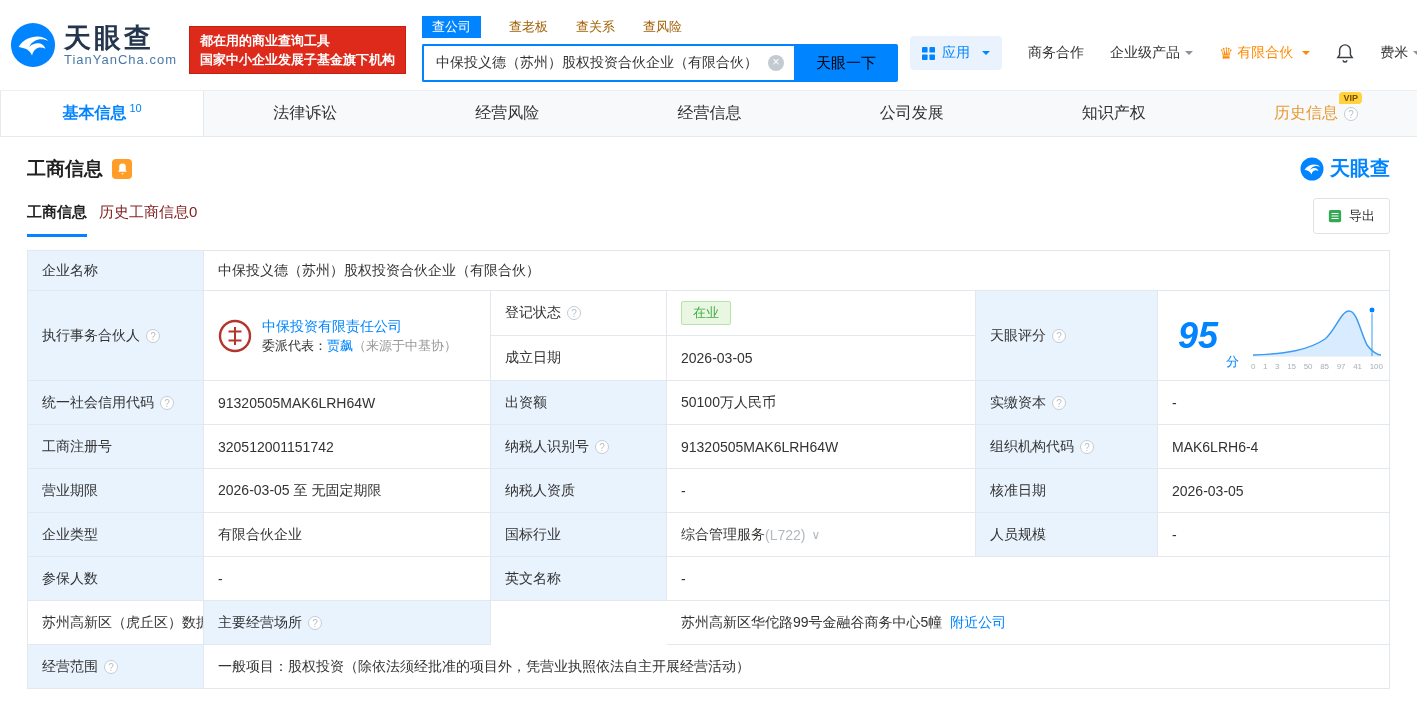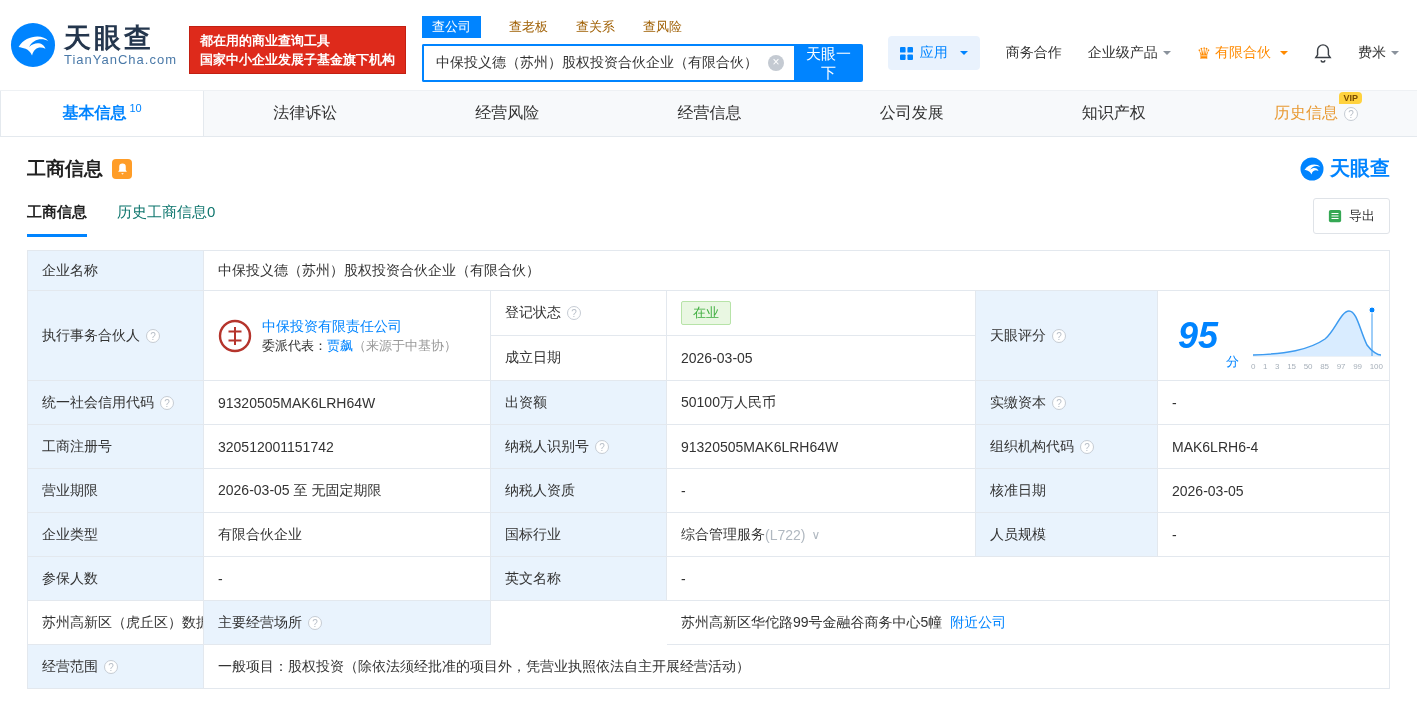--- a/index.html
+++ b/index.html
@@ -17,21 +17,21 @@
   .logo-sub { font-size: 13px; color: #4a79a8; letter-spacing: 1px; }
   .banner { margin-left: 12px; margin-top: 16px; background: #de2a1b; border: 1px solid #c21f12; color: #fff; font-size: 13px; font-weight: bold; line-height: 19px; padding: 4px 10px; white-space: nowrap; }
   .search-area { margin-left: 16px; margin-top: 6px; }
   .search-tabs { display: flex; align-items: center; gap: 28px; font-size: 13px; margin-bottom: 6px; }
   .search-tab { color: #a16207; cursor: pointer; padding: 2px 0; }
   .search-tab.active { background: #0084ff; color: #fff; padding: 2px 10px; }
   .search-row { display: flex; }
   .search-box { position: relative; width: 372px; }
   .search-input { width: 100%; height: 38px; border: 2px solid #0084ff; border-right: none; border-radius: 2px 0 0 2px; padding: 0 34px 0 12px; font-size: 14px; color: #333; outline: none; font-family: inherit; }
   .clear-btn { position: absolute; right: 10px; top: 11px; width: 16px; height: 16px; border-radius: 50%; background: #c4cad2; color: #fff; font-size: 12px; line-height: 15px; text-align: center; cursor: pointer; }
-  .search-btn { height: 38px; width: 69px; background: #0084ff; color: #ffffff; font-size: 15px; border: none; border-radius: 0 2px 2px 0; cursor: pointer; font-family: inherit; }
+  .search-btn { height: 38px; width: 104px; background: #0084ff; color: #000000; font-size: 15px; border: none; border-radius: 0 2px 2px 0; cursor: pointer; font-family: inherit; }
   .menu { margin-left: auto; display: flex; align-items: center; gap: 26px; margin-top: 26px; white-space: nowrap; font-size: 14px; padding-left: 12px; }
   .menu-item { cursor: pointer; color: #333; display: flex; align-items: center; }
   .menu-apps { background: #e9f2fd; color: #0084ff; padding: 8px 12px; border-radius: 4px; gap: 7px; }
   .caret { display: inline-block; width: 0; height: 0; border: 4px solid transparent; border-top-color: #8a929c; margin-left: 5px; transform: translateY(2px); }
   .menu-apps .caret { border-top-color: #0084ff; }
   .vip-link { color: #ff8a00; gap: 4px; }
   .vip-link .caret { border-top-color: #ff8a00; }
   .crown { font-size: 16px; color: #ff8a00; }
   
   .nav-tabs { display: flex; height: 47px; background: #f7f9fb; border-top: 1px solid #eef1f4; border-bottom: 1px solid #e4e9ee; }
@@ -42,21 +42,21 @@
   .tab-label-wrap { position: relative; }
   .vip-badge { position: absolute; top: -11px; right: -24px; background: #ffd23e; color: #7a4c00; font-size: 9px; font-weight: bold; padding: 1px 4px; border-radius: 4px 4px 4px 0; }
   .qm { display: inline-block; width: 14px; height: 14px; border-radius: 50%; border: 1px solid #c6ccd4; color: #b8bfc8; font-size: 10px; line-height: 13px; text-align: center; margin-left: 6px; cursor: pointer; background: #fff; flex: 0 0 auto; }
   
   .section-head { display: flex; align-items: center; padding: 18px 27px 4px; }
   .section-title { font-size: 19px; font-weight: bold; color: #222; }
   .alert-badge { width: 20px; height: 20px; background: #ff9d28; border-radius: 4px; margin-left: 9px; display: flex; align-items: center; justify-content: center; cursor: pointer; }
   .brand { margin-left: auto; display: flex; align-items: center; gap: 6px; color: #0084ff; font-weight: bold; font-size: 20px; }
   .subtabs { display: flex; align-items: center; padding: 12px 27px 0; }
   .subtab { font-size: 15px; color: #222; font-weight: bold; padding-bottom: 12px; border-bottom: 3px solid #0084ff; cursor: pointer; }
-  .subtab.inactive { color: #0f766e; font-weight: normal; border-bottom: 3px solid transparent; margin-left: 30px; }
+  .subtab.inactive { color: #7f1d1d; font-weight: normal; border-bottom: 3px solid transparent; margin-left: 12px; }
   .export-btn { margin-left: auto; display: flex; align-items: center; gap: 7px; border: 1px solid #dfe3e8; border-radius: 3px; padding: 8px 14px; font-size: 13px; color: #333; cursor: pointer; background: #fff; margin-bottom: 8px; }
   
   .info-table {
     margin: 8px 27px 0; display: grid;
     grid-template-columns: 176px 287px 176px 309px 182px 1fr;
     grid-template-rows: 40px 45px 45px repeat(7, 44px);
     border-top: 1px solid #e3e8ee; border-left: 1px solid #e3e8ee;
   }
   .cell { border-right: 1px solid #e3e8ee; border-bottom: 1px solid #e3e8ee; display: flex; align-items: center; padding: 0 14px; background: #fff; overflow: hidden; white-space: nowrap; }
   .cell.label { background: #e9f3fd; }
@@ -253,21 +253,21 @@
         <circle cx="121" cy="9" r="3" fill="#0084ff" stroke="#fff" stroke-width="1"></circle>
       </svg>
       <div class="ticks">
         <span>0</span>
           <span>1</span>
           <span>3</span>
           <span>15</span>
           <span>50</span>
           <span>85</span>
           <span>97</span>
-          <span>99</span>
+          <span>41</span>
           <span>100</span>
       </div>
     </div>
   </div>
   <div class="cell label plain">成立日期</div>
   <div class="cell">2026-03-05</div>
 
   <div class="cell label">
     <span>统一社会信用代码</span>
     <span class="qm">?</span>

